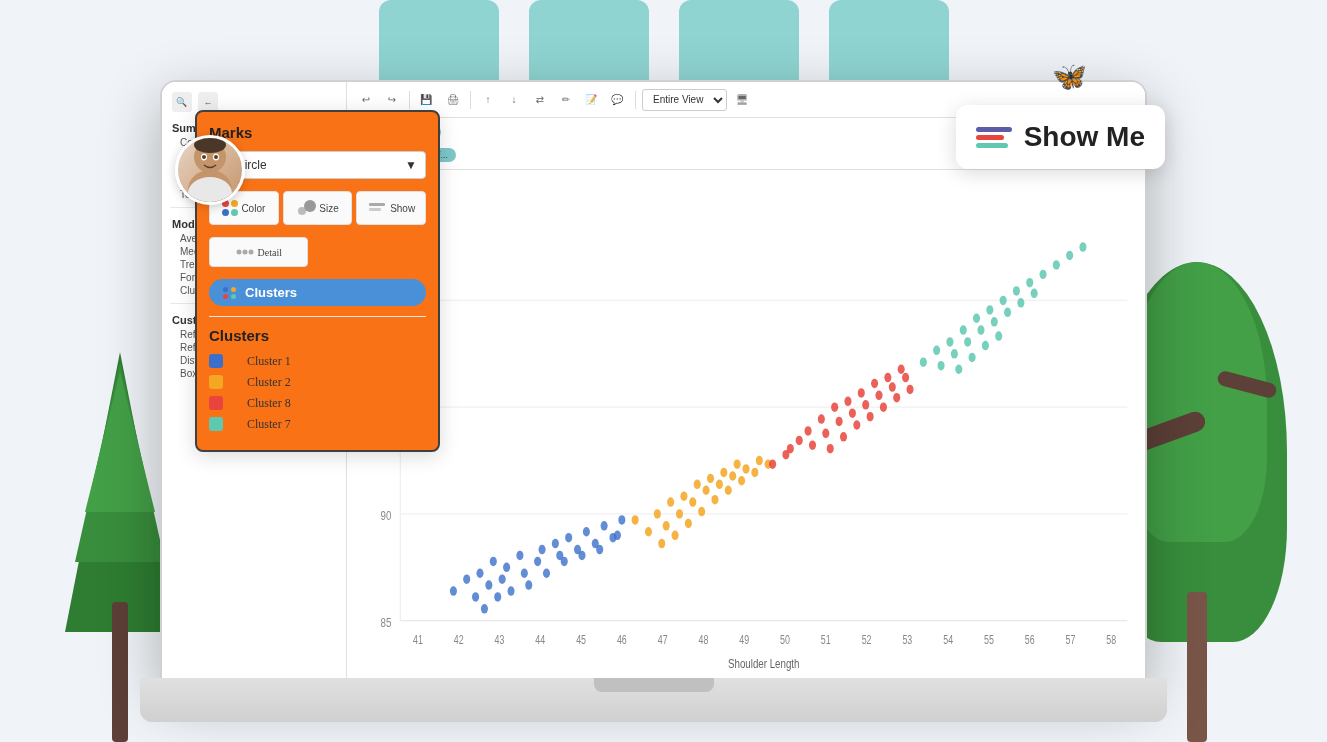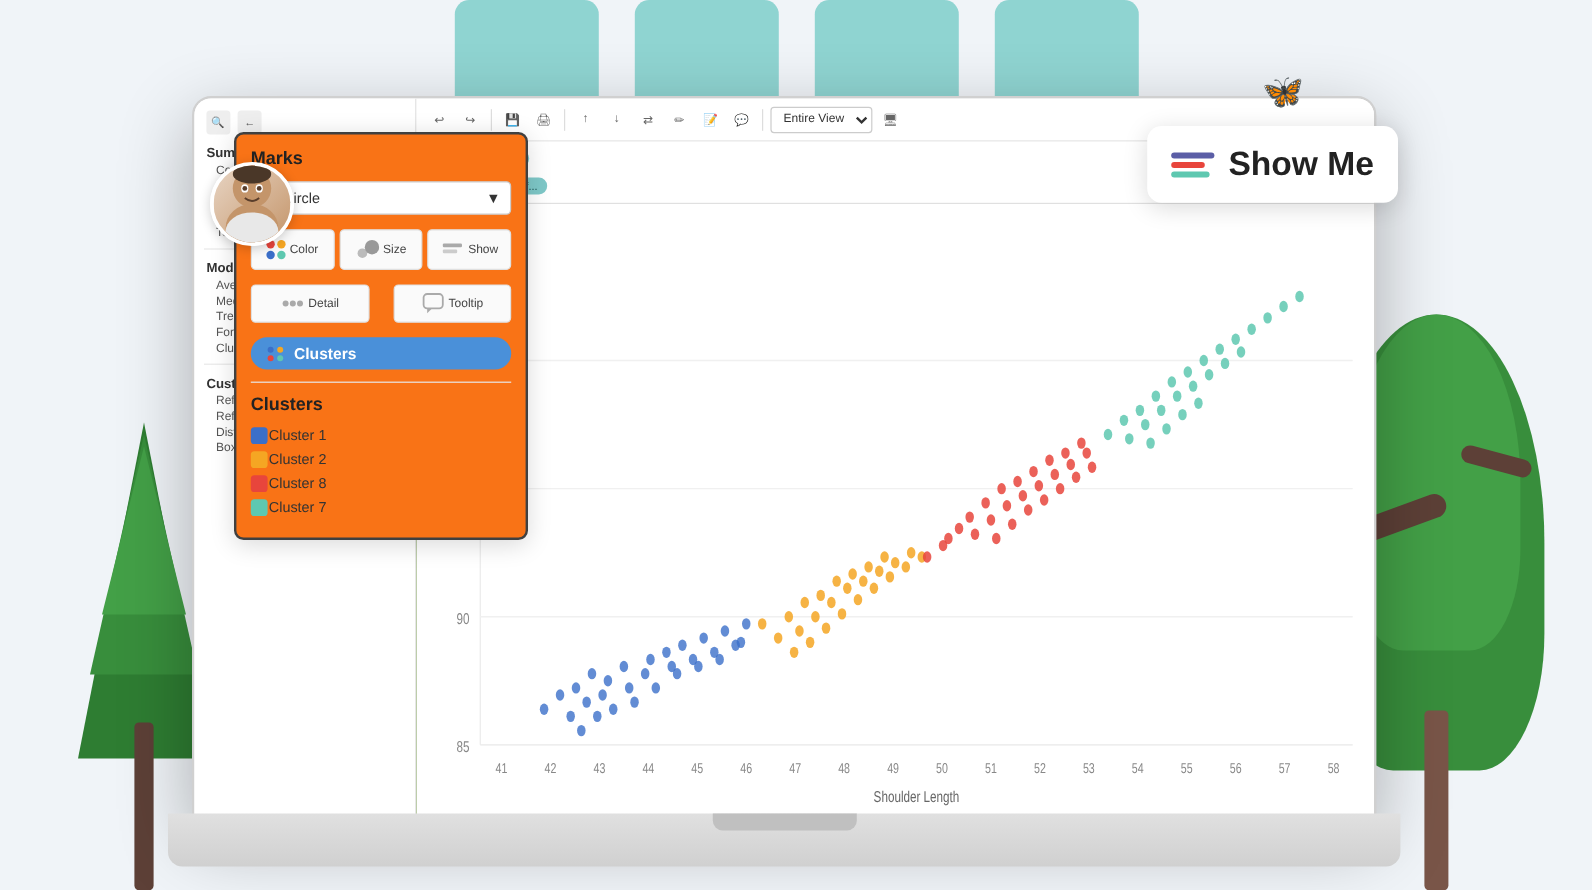--- a/index.html
+++ b/index.html
@@ -405,20 +405,21 @@
       color: #444;
       gap: 3px;
       background: #fafafa;
     }
 
     .marks-detail-row {
       display: grid;
       grid-template-columns: 1fr 1fr;
       gap: 20px;
       margin-bottom: 12px;
+      font-family: Liberation Serif, serif;
     }
 
     .clusters-pill {
       background: #4a90d9;
       border-radius: 16px;
       padding: 6px 14px;
       color: #fff;
       font-size: 13px;
       font-weight: 600;
       display: flex;
@@ -447,24 +448,25 @@
     .clusters-section-title {
       font-size: 15px;
       font-weight: 700;
       color: #222;
       margin-bottom: 10px;
     }
 
     .cluster-legend-item {
       display: flex;
       align-items: flex-start;
-      gap: 1px;
+      gap: 24px;
       font-size: 12px;
       color: #333;
       margin-bottom: 6px;
+      font-family: Liberation Serif, serif;
     }
     .cluster-legend-color {
       width: 14px;
       height: 14px;
       border-radius: 3px;
     }
 
     
     .show-me-panel {
       position: absolute;
@@ -863,27 +865,20 @@
 
     <div class="marks-btn">
       <svg width="20" height="16" viewBox="0 0 20 16">
         <circle cx="4" cy="8" r="2.5" fill="#aaa"></circle>
         <circle cx="10" cy="8" r="2.5" fill="#aaa"></circle>
         <circle cx="16" cy="8" r="2.5" fill="#aaa"></circle>
       </svg>
       <span>Detail</span>
     </div>
 
-    <div class="marks-btn">
-      <svg width="20" height="18" viewBox="0 0 20 18">
-        <rect x="2" y="1" width="16" height="12" rx="3" fill="none" stroke="#aaa" stroke-width="1.5"></rect>
-        <polygon points="5,13 5,17 9,13" fill="#aaa"></polygon>
-      </svg>
-      <span>Tooltip</span>
-    </div>
   </div>
 
   <div class="clusters-pill">
     <div class="clusters-dots">
       <div class="cluster-dot" style="background:#3b6fc9;"></div>
       <div class="cluster-dot" style="background:#f5a623;"></div>
       <div class="cluster-dot" style="background:#e8453c;"></div>
       <div class="cluster-dot" style="background:#5ec8b0;"></div>
     </div>
     <span>Clusters</span>

